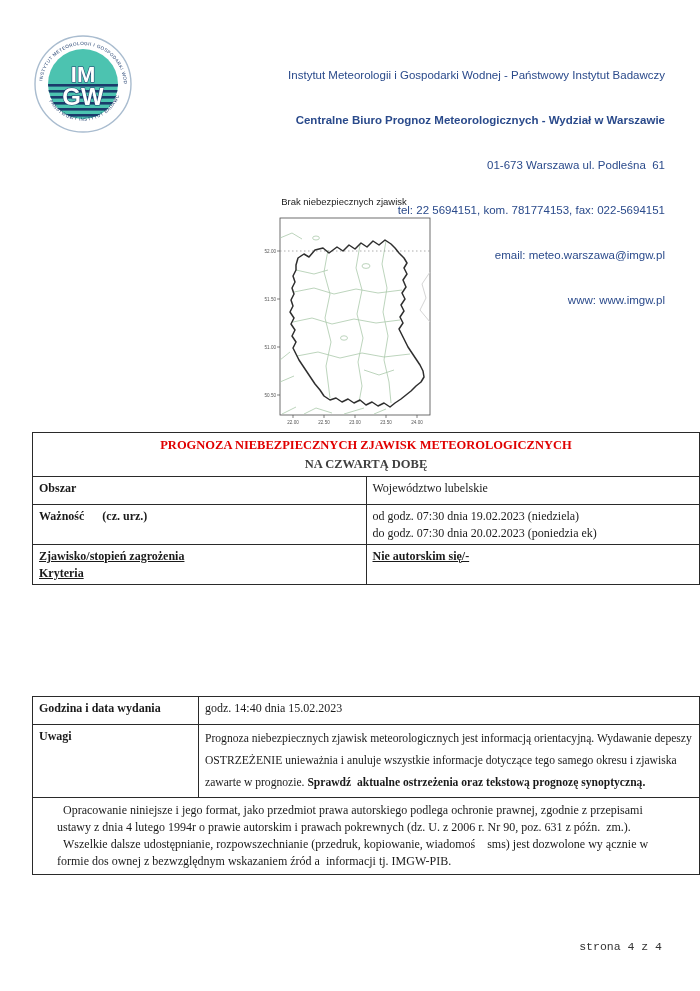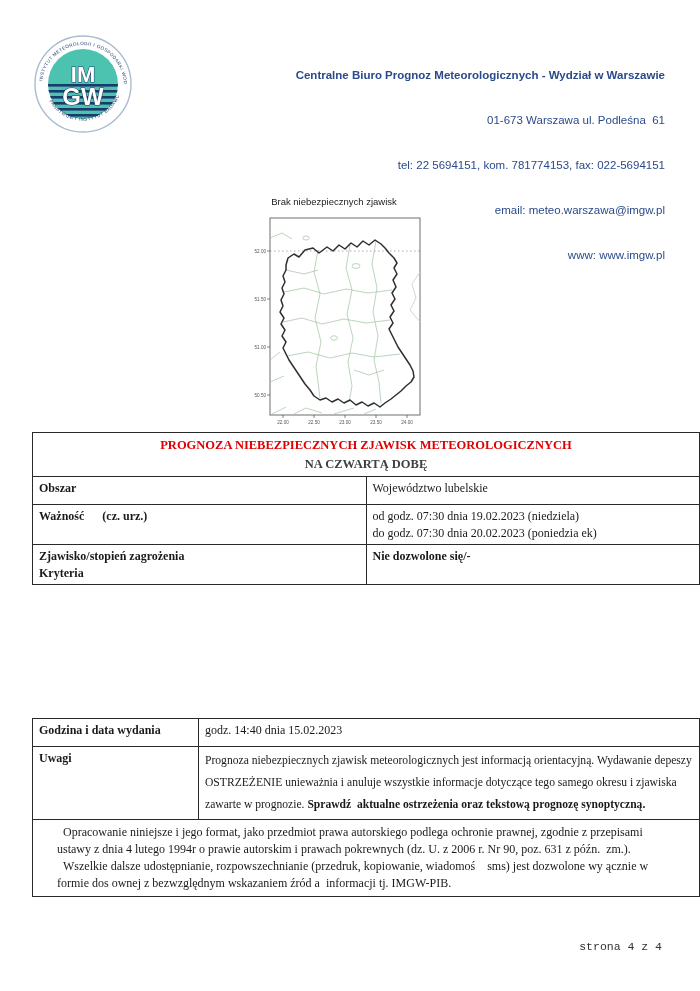--- a/index.html
+++ b/index.html
@@ -12,44 +12,44 @@
   
   .logo { position:absolute; left:33px; top:34px; width:100px; height:100px; }
   .header-text {
     position:absolute; top:38px; right:35px; width:470px;
     font-family:"Liberation Sans", sans-serif; font-size:11.5px; line-height:15px;
     color:#2a4a8b; text-align:right; white-space:pre-wrap;
   }
   .header-text .bold { font-weight:bold; }
 
   
-  .map-block { position:absolute; left:234px; top:196px; width:200px; }
+  .map-block { position:absolute; left:244px; top:196px; width:200px; }
   .map-title {
     font-family:"Liberation Sans", sans-serif; font-size:9.5px; color:#222;
     text-align:center; margin-bottom:3px;
   }
   .map-svg { display:block; }
 
   
   table { border-collapse:collapse; table-layout:fixed; width:668px; }
   td {
     border:1px solid #2a2a2a; vertical-align:top;
     font-size:12px; line-height:16.5px; padding:3px 7px 3px 6px;
   }
   td.label { width:166px; font-weight:bold; white-space:pre-wrap; }
   td.value { white-space:pre-wrap; }
   .tbl-forecast { position:absolute; left:32px; top:432px; }
-  .tbl-issue    { position:absolute; left:32px; top:718px; }
+  .tbl-issue    { position:absolute; left:32px; top:696px; }
   .title-cell { text-align:center; padding:3px 4px; }
   .title-red  { color:#e00000; font-weight:bold; font-size:12.5px; line-height:19px; }
   .title-blk  { color:#404040; font-weight:bold; font-size:12.5px; line-height:18px; }
   .row-title    td { height:40px; }
   .row-obszar   td { height:28px; }
   .row-waznosc  td { height:38px;margin-left:15px; }
-  .row-zjawisko td { height:37px; }
+  .row-zjawisko td { height:37px;text-decoration:underline; }
   .row-godzina  td { height:28px; }
   .row-uwagi    td { height:62px; }
   .row-uwagi td.value { font-size:11.6px; line-height:22px; }
   .row-legal td { height:70px; font-size:12px; line-height:17px; white-space:pre-wrap; padding:4px 24px; }
   .bold-inline { font-weight:bold; }
 
   
   .page-number {
     position:absolute; right:38px; top:940px;
     font-family:Liberation Mono, monospace; font-size:11.5px; color:#333;
@@ -80,20 +80,21 @@
   <text x="50" y="71" text-anchor="middle" font-family="Liberation Sans, sans-serif" font-weight="bold" font-size="24" fill="#ffffff" stroke="#1b3a6b" stroke-width="1.1" paint-order="stroke">GW</text>
   <text font-family="Liberation Sans, sans-serif" font-size="4.6" fill="#1b3a6b" letter-spacing="0.4">
     <textPath href="#arcTop" startOffset="4%">INSTYTUT METEOROLOGII I GOSPODARKI WODNEJ</textPath>
   </text>
   <text font-family="Liberation Sans, sans-serif" font-size="4.6" fill="#1b3a6b" letter-spacing="0.5">
     <textPath href="#arcBot" startOffset="8%">PAŃSTWOWY INSTYTUT BADAWCZY</textPath>
   </text>
 </svg>
 
 <div class="header-text">
+  <div>Instytut Meteorologii i Gospodarki Wodnej - Państwowy Instytut Badawczy</div>
   <div class="bold">Centralne Biuro Prognoz Meteorologicznych - Wydział w Warszawie</div>
   <div>01-673 Warszawa ul. Podleśna  61</div>
   <div>tel: 22 5694151, kom. 781774153, fax: 022-5694151</div>
   <div>email: meteo.warszawa@imgw.pl</div>
   <div>www: www.imgw.pl</div>
 </div>
 
 <div class="map-block">
   <div class="map-title">Brak niebezpiecznych zjawisk</div>
   <svg class="map-svg" width="200" height="228" viewBox="0 0 200 228">
@@ -173,21 +174,21 @@
     <td class="value">Województwo lubelskie</td>
   </tr>
   <tr class="row-waznosc">
     <td class="label">Ważność      (cz. urz.)</td>
     <td class="value">od godz. 07:30 dnia 19.02.2023 (niedziela)
 do godz. 07:30 dnia 20.02.2023 (poniedzia ek)</td>
   </tr>
   <tr class="row-zjawisko">
     <td class="label">Zjawisko/stopień zagrożenia
 Kryteria</td>
-    <td class="value" style="font-weight:bold">Nie dozwolone się/-</td>
+    <td class="value" style="font-weight:bold">Nie autorskim się/-</td>
   </tr>
 </tbody>
   </table>
 
 <table class="tbl-issue">
   <tbody>
       <tr class="row-godzina">
     <td class="label">Godzina i data wydania</td>
     <td class="value">godz. 14:40 dnia 15.02.2023</td>
   </tr>

